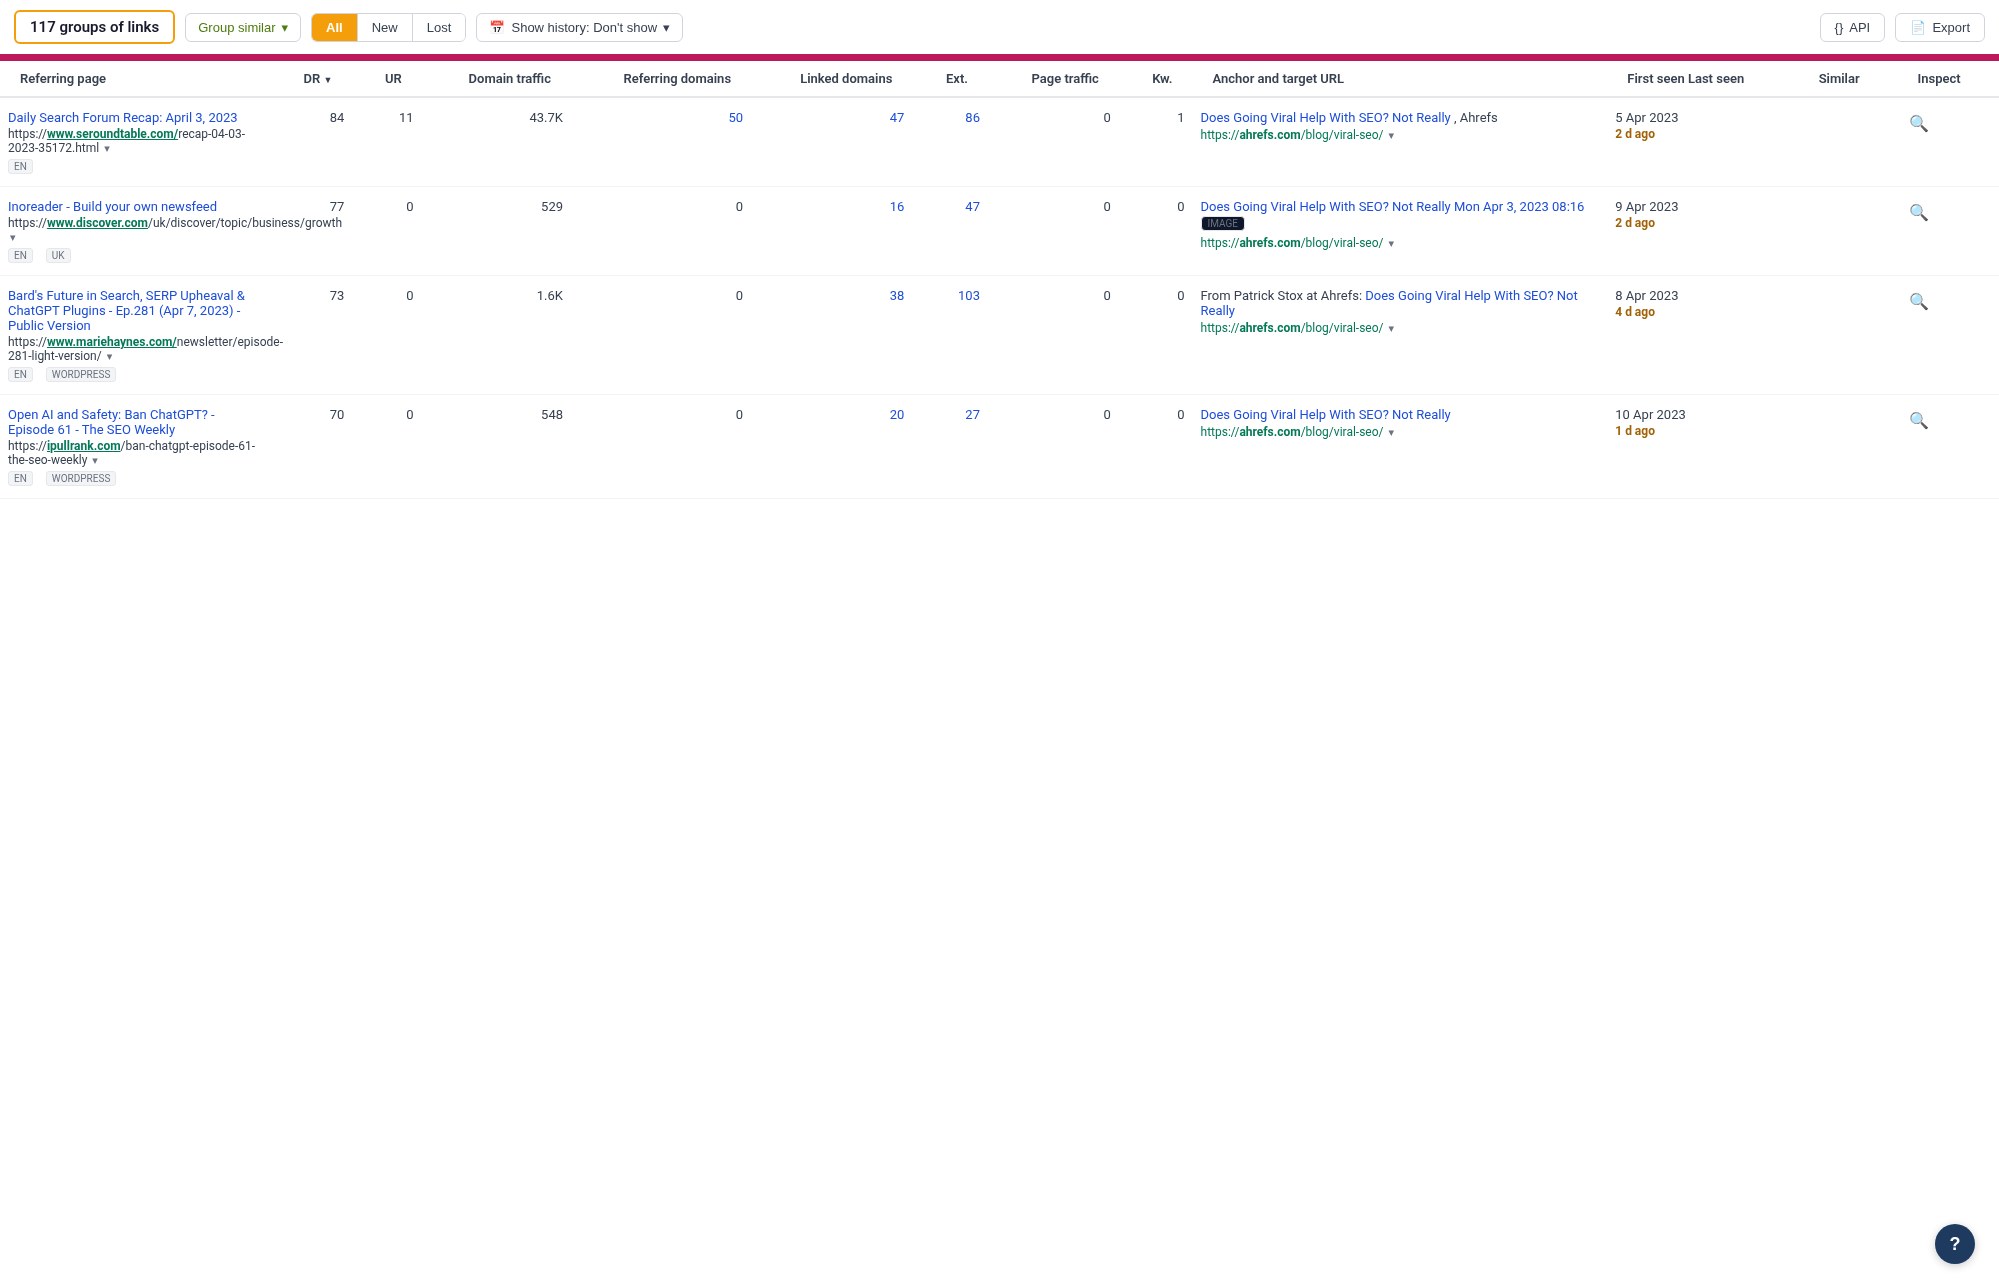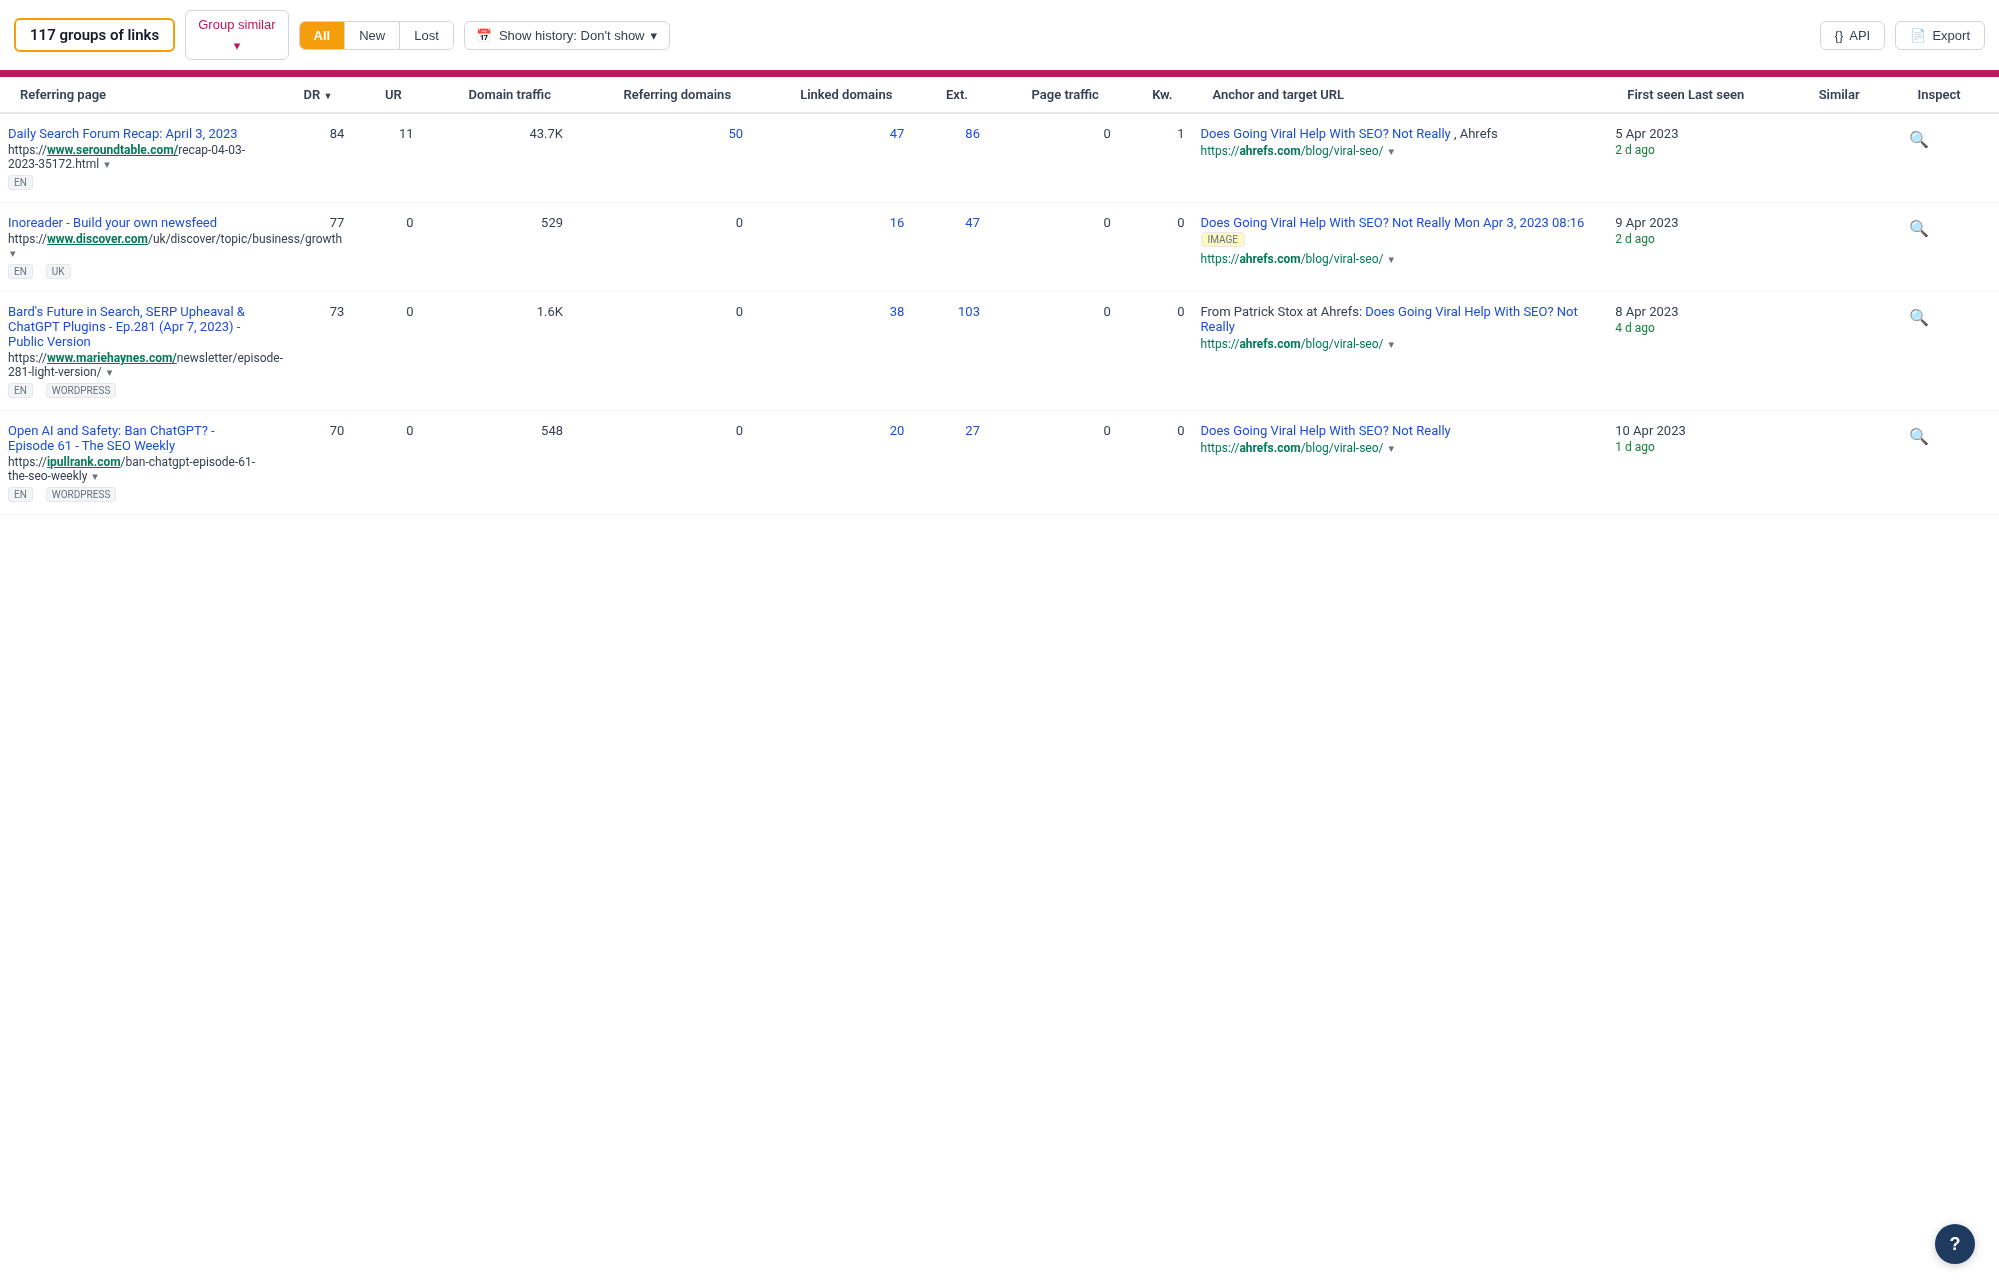--- a/index.html
+++ b/index.html
@@ -28,22 +28,21 @@
     .group-similar-btn {
       display: flex;
       align-items: center;
       gap: 6px;
       border: 1px solid #d1d5db;
       border-radius: 6px;
       padding: 6px 12px;
       background: #fff;
       font-size: 13px;
       cursor: pointer;
-      color: #be185d;
-      flex-direction: column;
+      color: #4d7c0f;
     }
     .filter-group {
       display: flex;
       align-items: center;
       border: 1px solid #d1d5db;
       border-radius: 6px;
       overflow: hidden;
     }
     .filter-btn {
       padding: 6px 14px;
@@ -174,39 +173,39 @@
       font-size: 12px;
       margin-top: 3px;
     }
     .anchor-url a {
       color: #047857;
       text-decoration: none;
     }
     .anchor-url .bold-part { font-weight: 700; }
     .image-badge {
       display: inline-block;
-      background: #fef9c3;
+      background: #0f172a;
       border: 1px solid #e5e7eb;
       border-radius: 4px;
       padding: 1px 6px;
       font-size: 10px;
       color: #6b7280;
       margin-top: 2px;
       margin-bottom: 2px;
     }
     .link-blue {
       color: #1d4ed8;
       text-decoration: none;
     }
     .date-cell {
       white-space: nowrap;
       min-width: 100px;
     }
     .first-seen { color: #374151; font-size: 13px; }
-    .last-seen { color: #15803d; font-size: 12px; margin-top: 2px; }
+    .last-seen { color: #a16207; font-size: 12px; margin-top: 2px; font-weight: bold; }
     .search-icon-btn {
       background: none;
       border: none;
       cursor: pointer;
       color: #9ca3af;
       font-size: 16px;
       padding: 4px;
     }
     .help-btn {
       position: fixed;

